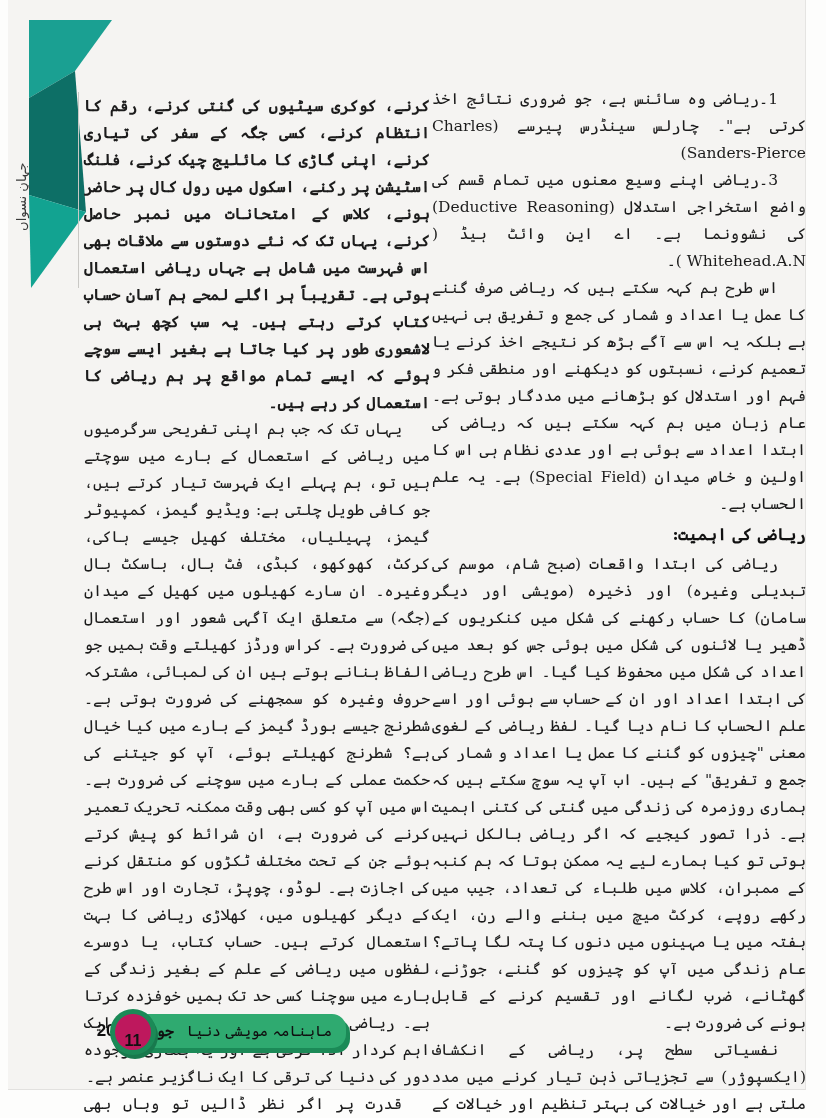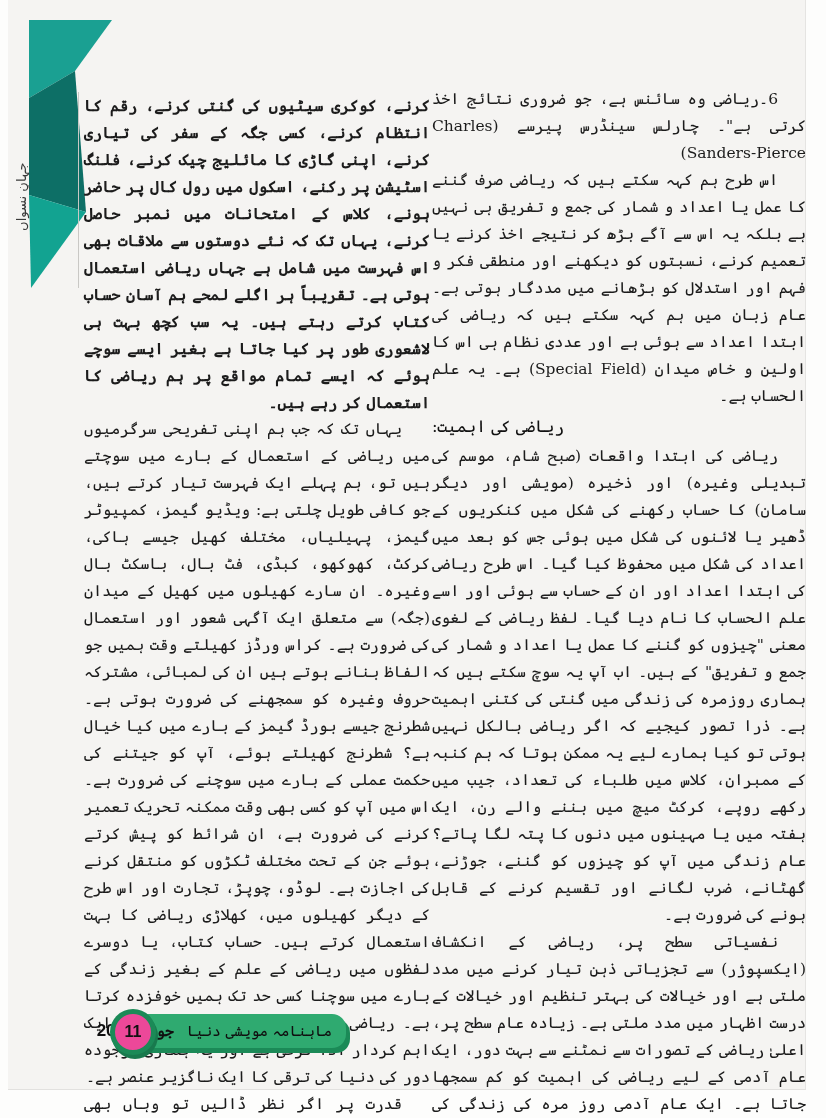--- a/index.html
+++ b/index.html
@@ -31,40 +31,40 @@
     color:#1c1c1c; font-size:15.5px; line-height:27px;
     font-family:"DejaVu Serif", "Liberation Serif", serif;
   }
   .col-right { right:0px; width:374px; top:86px; left:auto; right:0; margin-right:0; }
   .col-right { left:424px; }
   .col-left  { left:76px;  width:346px; top:92px; }
 
   .col p { text-indent:28px; margin:0; }
   .col p.no-indent { text-indent:0;font-weight:bold; }
   .col h3 {
-    font-size:16.5px; text-align:left; font-weight:normal; color:#111;
+    font-size:16.5px; text-align:right; font-weight:bold; color:#111;
     margin:3px 0 3px 0;
   }
 
   .footer { position:absolute; left:0; top:0; width:798px; height:1090px; pointer-events:none; }
   .footer-bar {
     position:absolute; left:120px; top:1014px; width:218px; height:34px;
     border-radius:6px 14px 14px 6px;
     display:flex; align-items:center; direction:rtl;
     gap:13px; padding:0 14px 0 34px;
     box-shadow:4px 5px 0 0 #1b8a57;
   }
   .footer-bar .magazine { font-size:14.5px; color:#101010; font-family:"DejaVu Serif", serif; white-space:nowrap; }
   .footer-bar .month    { font-size:15px;  color:#101010; font-family:"DejaVu Serif", serif; font-weight:bold; }
   .footer-bar .year     { font-size:17px;  color:#101010; font-family:"Liberation Sans", sans-serif; font-weight:bold; }
 
   .page-circle {
     position:absolute; left:102px; top:1009px; width:46px; height:46px;
-    background:#ec4899; border:5px solid #1b8a57; border-radius:50%;
-    display:flex; align-items:center; justify-content:center;
+    background:#be185d; border:5px solid #1b8a57; border-radius:50%;
+    display:flex; align-items:flex-end; justify-content:center;
     box-shadow:2px 4px 0 0 #18794d;
   }
   .page-circle span { font-size:16px; font-weight:bold; color:#111; font-family:"Liberation Sans", sans-serif; }
 </style>
 </head>
 <body>
 
 <div class="canvas">
   <div class="page">
 
@@ -72,21 +72,22 @@
       <polygon points="9,2 92,2 55,53 9,80" fill="#1aa092"></polygon>
       <polygon points="9,80 55,53 66,194 9,177" fill="#0d6f66"></polygon>
       <polygon points="9,177 66,194 11,270" fill="#12a391"></polygon>
     </svg>
 
     <div class="side-label">جہانِ نسواں</div>
 
     <div class="divider-line"></div>
 
     <div class="col col-right">
-      <p>6۔ریاضی وہ سائنس ہے، جو ضروری نتائج اخذ کرتی ہے"۔ چارلس سینڈرس پیرسے (Charles Sanders-Pierce)</p>
+      <p>1۔ریاضی وہ سائنس ہے، جو ضروری نتائج اخذ کرتی ہے"۔ چارلس سینڈرس پیرسے (Charles Sanders-Pierce)</p>
+      <p>3۔ریاضی اپنے وسیع معنوں میں تمام قسم کی واضع استخراجی استدلال (Deductive Reasoning) کی نشوونما ہے۔ اے این وائٹ ہیڈ ( Whitehead.A.N )۔</p>
       <p>اس طرح ہم کہہ سکتے ہیں کہ ریاضی صرف گننے کا عمل یا اعداد و شمار کی جمع و تفریق ہی نہیں ہے بلکہ یہ اس سے آگے بڑھ کر نتیجے اخذ کرنے یا تعمیم کرنے، نسبتوں کو دیکھنے اور منطقی فکر و فہم اور استدلال کو بڑھانے میں مددگار ہوتی ہے۔ عام زبان میں ہم کہہ سکتے ہیں کہ ریاضی کی ابتدا اعداد سے ہوئی ہے اور عددی نظام ہی اس کا اولین و خاص میدان (Special Field) ہے۔ یہ علم الحساب ہے۔</p>
       <h3>ریاضی کی اہمیت:</h3>
       <p>ریاضی کی ابتدا واقعات (صبح شام، موسم کی تبدیلی وغیرہ) اور ذخیرہ (مویشی اور دیگر سامان) کا حساب رکھنے کی شکل میں کنکریوں کے ڈھیر یا لائنوں کی شکل میں ہوئی جس کو بعد میں اعداد کی شکل میں محفوظ کیا گیا۔ اس طرح ریاضی کی ابتدا اعداد اور ان کے حساب سے ہوئی اور اسے علم الحساب کا نام دیا گیا۔ لفظ ریاضی کے لغوی معنی "چیزوں کو گننے کا عمل یا اعداد و شمار کی جمع و تفریق" کے ہیں۔ اب آپ یہ سوچ سکتے ہیں کہ ہماری روزمرہ کی زندگی میں گنتی کی کتنی اہمیت ہے۔ ذرا تصور کیجیے کہ اگر ریاضی بالکل نہیں ہوتی تو کیا ہمارے لیے یہ ممکن ہوتا کہ ہم کنبہ کے ممبران، کلاس میں طلباء کی تعداد، جیب میں رکھے روپے، کرکٹ میچ میں بننے والے رن، ایک ہفتہ میں یا مہینوں میں دنوں کا پتہ لگا پاتے؟ عام زندگی میں آپ کو چیزوں کو گننے، جوڑنے، گھٹانے، ضرب لگانے اور تقسیم کرنے کے قابل ہونے کی ضرورت ہے۔</p>
       <p>نفسیاتی سطح پر، ریاضی کے انکشاف (ایکسپوژر) سے تجزیاتی ذہن تیار کرنے میں مدد ملتی ہے اور خیالات کی بہتر تنظیم اور خیالات کے درست اظہار میں مدد ملتی ہے۔ زیادہ عام سطح پر، اعلیٰ ریاضی کے تصورات سے نمٹنے سے بہت دور، ایک عام آدمی کے لیے ریاضی کی اہمیت کو کم سمجھا جاتا ہے۔ ایک عام آدمی روز مرہ کی زندگی کی سرگرمیوں میں سائنس اور ٹکنالوجی کے استعمال پر بہت زیادہ انحصار کرتا جا رہا ہے، بلاشبہ ریاضی ہمارے آس پاس ہے اور ہماری زندگی کا ایک اٹوٹ حصہ ہے۔ یہ مختلف شکلوں میں موجود ہے۔ صبح اٹھنے کے الارم بجنے سے لے کر، گھڑی پر وقت دیکھنے، کیلنڈر پر تاریخ دیکھنے، فون اٹھانے، باورچی خانے میں کھانا تیار</p>
     </div>
 
     <div class="col col-left">
       <p class="no-indent">کرنے، کوکری سیٹیوں کی گنتی کرنے، رقم کا انتظام کرنے، کسی جگہ کے سفر کی تیاری کرنے، اپنی گاڑی کا مائلیج چیک کرنے، فلنگ اسٹیشن پر رکنے، اسکول میں رول کال پر حاضر ہونے، کلاس کے امتحانات میں نمبر حاصل کرنے، یہاں تک کہ نئے دوستوں سے ملاقات بھی اس فہرست میں شامل ہے جہاں ریاضی استعمال ہوتی ہے۔ تقریباً ہر اگلے لمحے ہم آسان حساب کتاب کرتے رہتے ہیں۔ یہ سب کچھ بہت ہی لاشعوری طور پر کیا جاتا ہے بغیر ایسے سوچے ہوئے کہ ایسے تمام مواقع پر ہم ریاضی کا استعمال کر رہے ہیں۔</p>
       <p>یہاں تک کہ جب ہم اپنی تفریحی سرگرمیوں میں ریاضی کے استعمال کے بارے میں سوچتے ہیں تو، ہم پہلے ایک فہرست تیار کرتے ہیں، جو کافی طویل چلتی ہے: ویڈیو گیمز، کمپیوٹر گیمز، پہیلیاں، مختلف کھیل جیسے ہاکی، کرکٹ، کھوکھو، کبڈی، فٹ بال، باسکٹ بال وغیرہ۔ ان سارے کھیلوں میں کھیل کے میدان (جگہ) سے متعلق ایک آگہی شعور اور استعمال کی ضرورت ہے۔ کراس ورڈز کھیلتے وقت ہمیں جو الفاظ بنانے ہوتے ہیں ان کی لمبائی، مشترکہ حروف وغیرہ کو سمجھنے کی ضرورت ہوتی ہے۔ شطرنج جیسے بورڈ گیمز کے بارے میں کیا خیال ہے؟ شطرنج کھیلتے ہوئے، آپ کو جیتنے کی حکمت عملی کے بارے میں سوچنے کی ضرورت ہے۔ اس میں آپ کو کسی بھی وقت ممکنہ تحریک تعمیر کرنے کی ضرورت ہے، ان شرائط کو پیش کرتے ہوئے جن کے تحت مختلف ٹکڑوں کو منتقل کرنے کی اجازت ہے۔ لوڈو، چوپڑ، تجارت اور اس طرح کے دیگر کھیلوں میں، کھلاڑی ریاضی کا بہت استعمال کرتے ہیں۔ حساب کتاب، یا دوسرے لفظوں میں ریاضی کے علم کے بغیر زندگی کے بارے میں سوچنا کسی حد تک ہمیں خوفزدہ کرتا ہے۔ ریاضی ہماری روزمرہ کی زندگی میں ایک اہم کردار ادا کرتی ہے اور یہ ہماری موجودہ دور کی دنیا کی ترقی کا ایک ناگزیر عنصر ہے۔</p>
       <p>قدرت پر اگر نظر ڈالیں تو وہاں بھی ریاضی ہم کو نظر آئے گی ہمارے چاروں طرف بہت سے نمونے اور چیزوں میں تشاکل (Symmetry) نظر آتے ہیں۔ پیڑ پودوں، پھولوں، پتوں، فوک ڈرائنگ اور کپڑوں کے ڈیزائن میں بھی یہی تشاکل اور نمونے نظر آتے ہیں۔ اسی طرح کی مثالیں ہم کو جانوروں میں بھی ملتی ہیں۔ کبھی آپ نے چیتے پر بنے نشانات یا زیبرے پر بنی لائنوں پر غور کیا ہے؟ یہاں پر بھی آپ کو ایک پیٹرن نظر آئے گا۔ سورج کا نکلنا و غروب ہونا اسی سلسلہ کی کڑی ہے۔ ستارے بھی طے شدہ وقت پر نکلتے ہیں۔ علم ہیئت (Astronomy) اور طبیعیات جیسی فطری سائنس کا ارتقا علم ریاضی کا ہی مرہون منت ہے۔</p>

